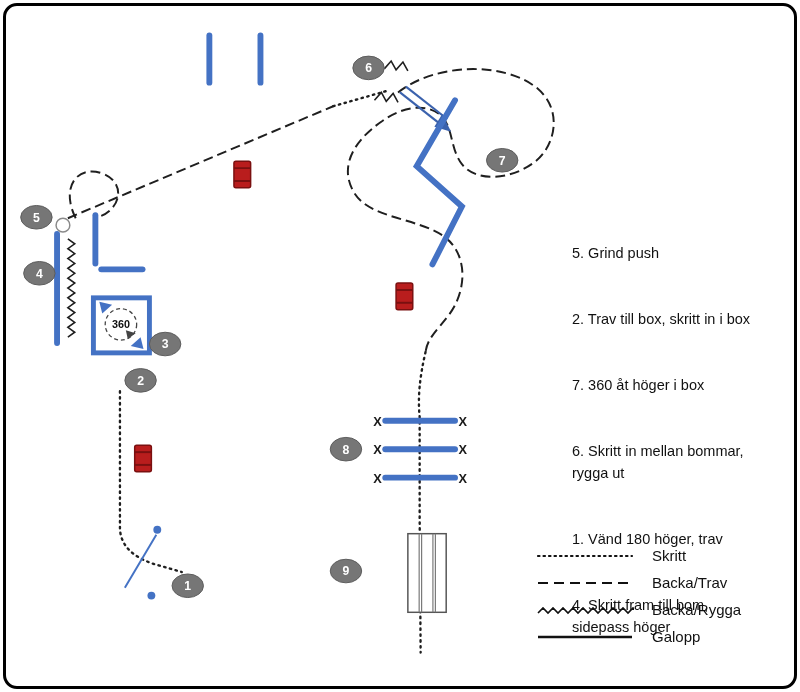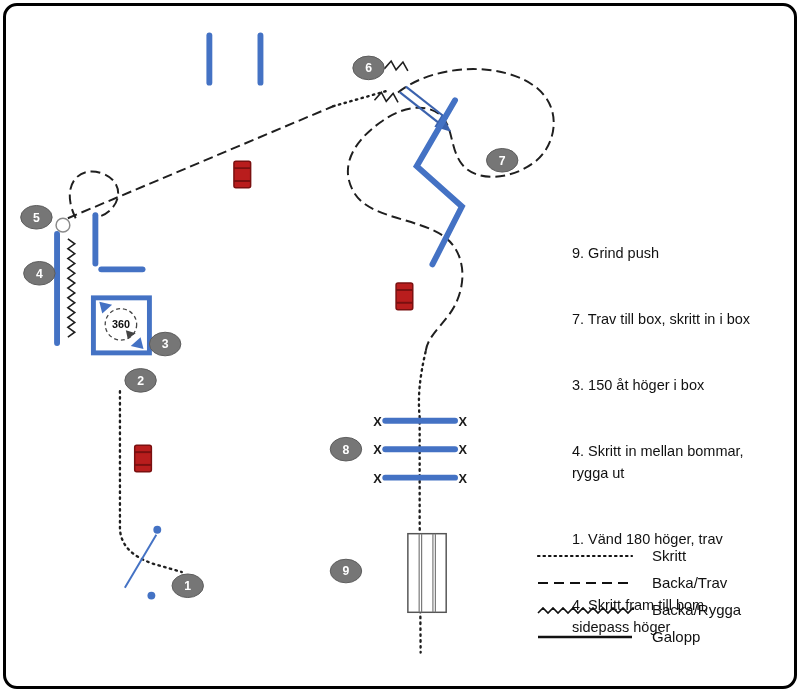--- a/index.html
+++ b/index.html
@@ -158,24 +158,24 @@
       <ellipse rx="16" ry="12"></ellipse>
         <text y="4.5">8</text>
       </g>
     <g class="badge" transform="translate(345,575)">
       <ellipse rx="16" ry="12"></ellipse>
         <text y="4.5">9</text>
       </g>
   </svg>
 
   <div class="instructions">
-    <div>9. Grind push</div>
-    <div>7. Trav till box, skritt in i box</div>
-    <div>3. 150 åt höger i box</div>
-    <div>4. Skritt in mellan bommar,
+    <div>5. Grind push</div>
+    <div>2. Trav till box, skritt in i box</div>
+    <div>7. 360 åt höger i box</div>
+    <div>6. Skritt in mellan bommar,
 rygga ut</div>
     <div>1. Vänd 180 höger, trav</div>
     <div>4. Skritt fram till bom,
 sidepass höger</div>
     <div>7. Trav bommar</div>
     
     
   </div>
 
   <div class="legend">

